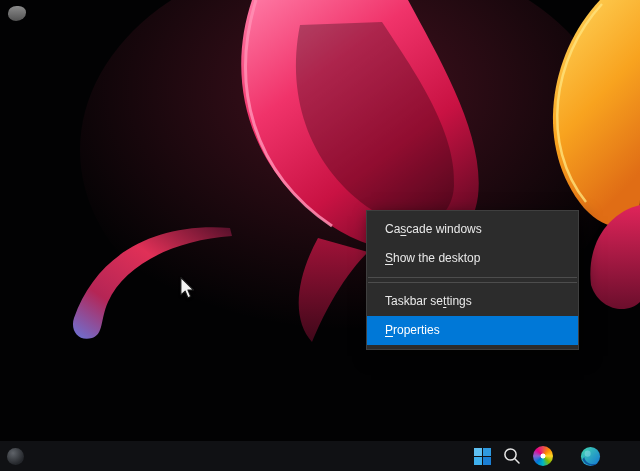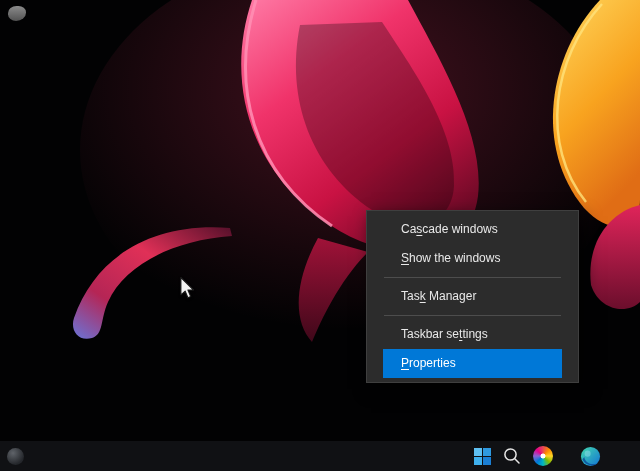--- a/index.html
+++ b/index.html
@@ -16,21 +16,21 @@
     border-radius:48% 42% 55% 45%;
     background:linear-gradient(180deg,#b9b9b9,#6d6d6d);
     opacity:.75;
   }
   
   .context-menu {
     position:absolute; left:366px; top:210px; width:213px;
     background:var(--menu-bg,#2c2c2c);
     border:1px solid var(--menu-border,#3f3f3f);
     box-shadow:5px 6px 16px rgba(0,0,0,.65);
-    padding:4px 16px; box-sizing:border-box; z-index:20;
+    padding:4px 0; box-sizing:border-box; z-index:20;
   }
   .menu-item {
     height:29px; line-height:29px; padding:0 16px 0 18px;
     font-size:12px; color:var(--menu-text,#e9e9e9);
     cursor:default; overflow:hidden; white-space:nowrap;
   }
   .menu-item.highlighted { background:var(--accent,#0078d7); color:#ffffff; }
   .mi-text { white-space:pre; }
   .ak { text-decoration:underline; text-underline-offset:2px; }
   .menu-sep { height:1px; background:var(--menu-separator,#4d4d4d); margin:4px 1px; }
@@ -118,25 +118,24 @@
     </svg>
     <div class="desktop-icon"></div>
   </div>
 
   <div class="context-menu">
 
     <div class="menu-item"><span class="mi-text">Ca</span><span class="mi-text ak">s</span><span class="mi-text">cade windows</span></div>
 
 
 
-    <div class="menu-item"><span class="mi-text"></span><span class="mi-text ak">S</span><span class="mi-text">how the windows</span></div>
+    <div class="menu-item"><span class="mi-text"></span><span class="mi-text ak">S</span><span class="mi-text">how the desktop</span></div>
 
     <div class="menu-sep"></div>
 
-    <div class="menu-item"><span class="mi-text">Tas</span><span class="mi-text ak">k</span><span class="mi-text"> Manager</span></div>
 
     <div class="menu-sep"></div>
 
     <div class="menu-item"><span class="mi-text">Taskbar se</span><span class="mi-text ak">t</span><span class="mi-text">tings</span></div>
 
     <div class="menu-item highlighted"><span class="mi-text"></span><span class="mi-text ak">P</span><span class="mi-text">roperties</span></div>
 
   </div>
 
   <div class="taskbar">

